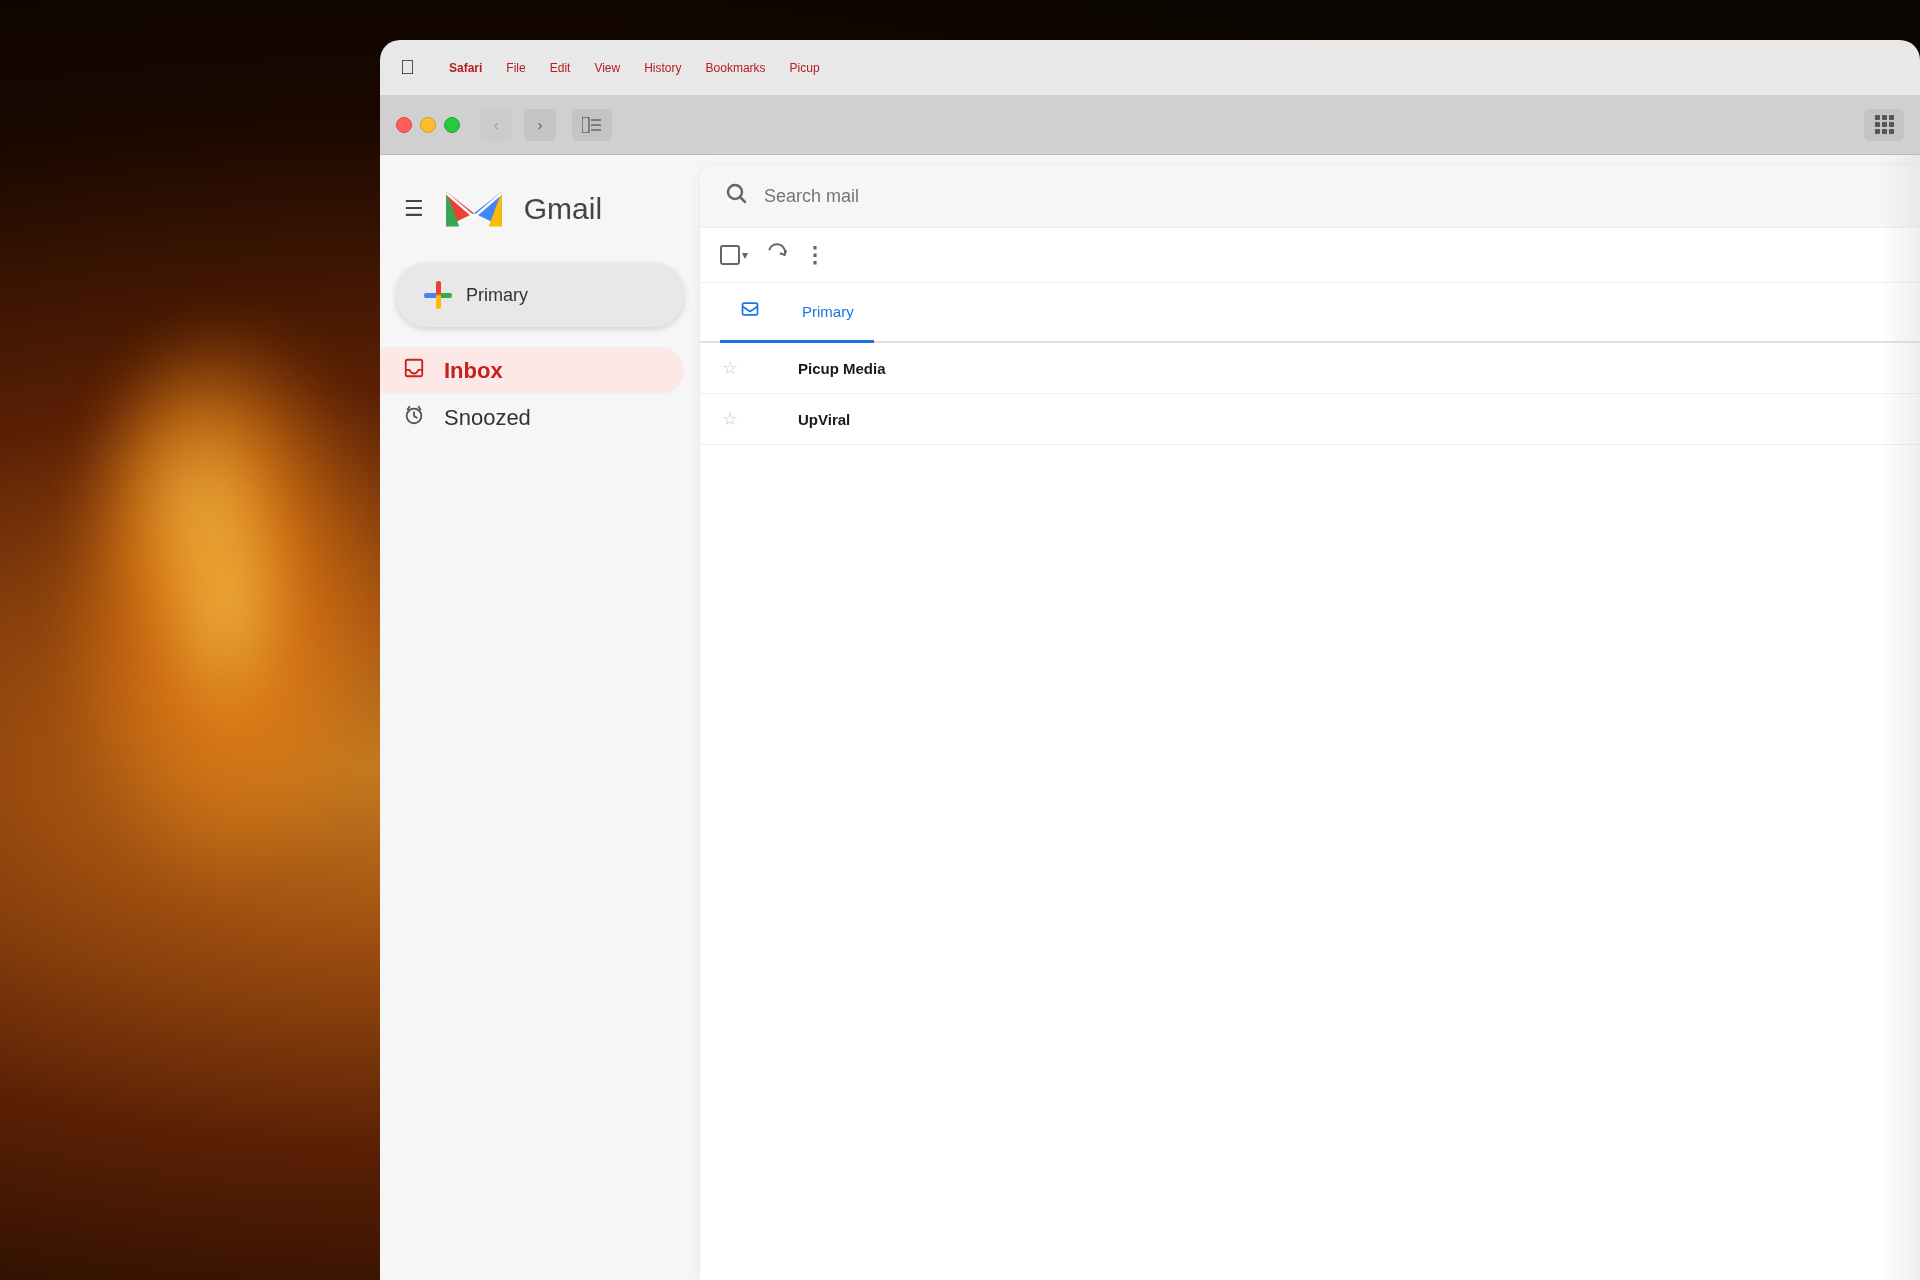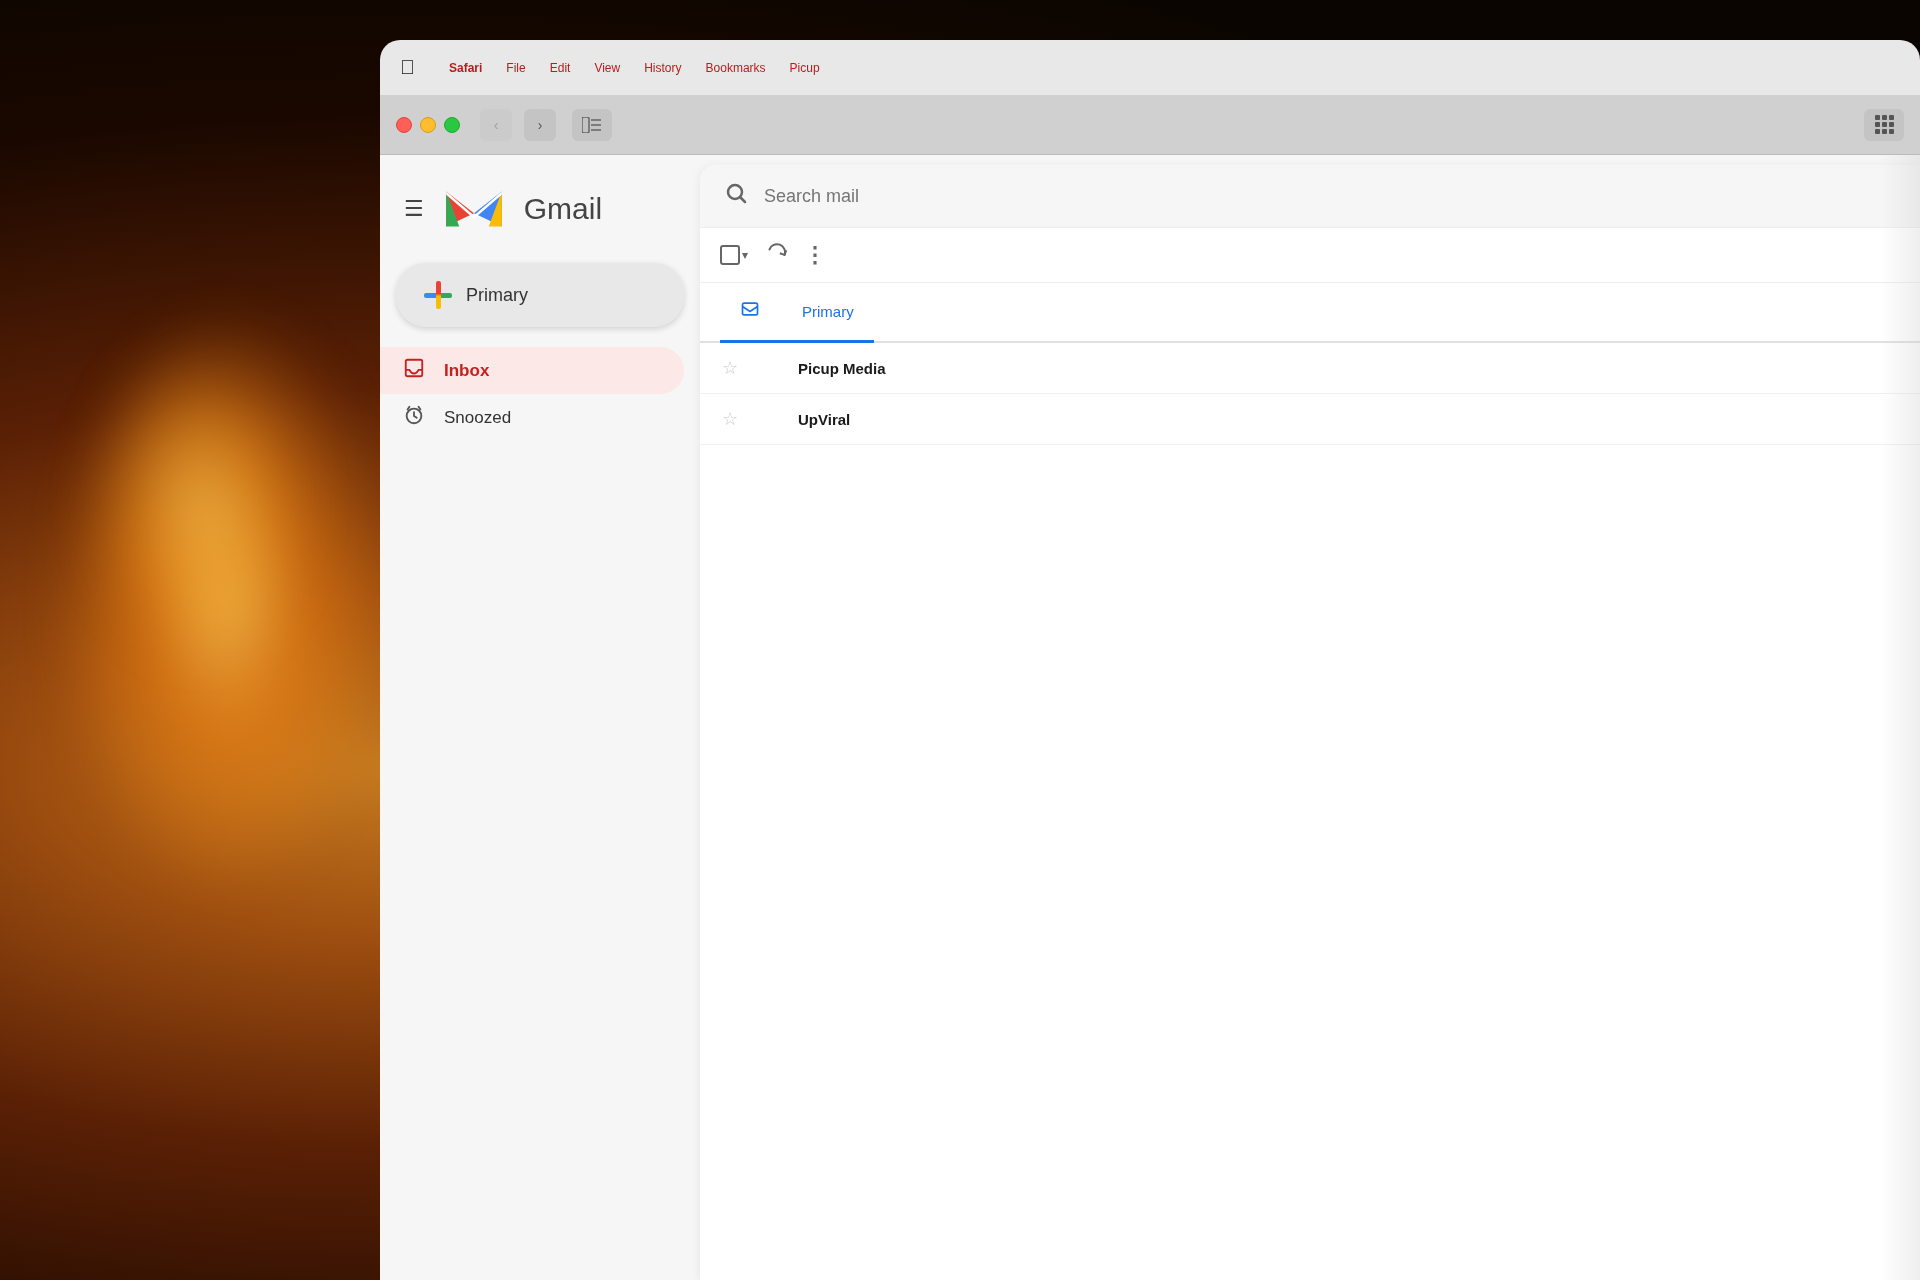--- a/index.html
+++ b/index.html
@@ -260,21 +260,21 @@
 
     
     .nav-item {
       display: flex;
       align-items: center;
       gap: 16px;
       padding: 10px 20px;
       cursor: pointer;
       border-radius: 0 30px 30px 0;
       margin-right: 16px;
-      font-size: 17px;
+      font-size: 22px;
       color: #333;
     }
     .nav-item.active {
       background: #fce8e6;
       color: #c5221f;
       font-weight: 600;
     }
     .nav-icon {
       font-size: 20px;
       width: 28px;

